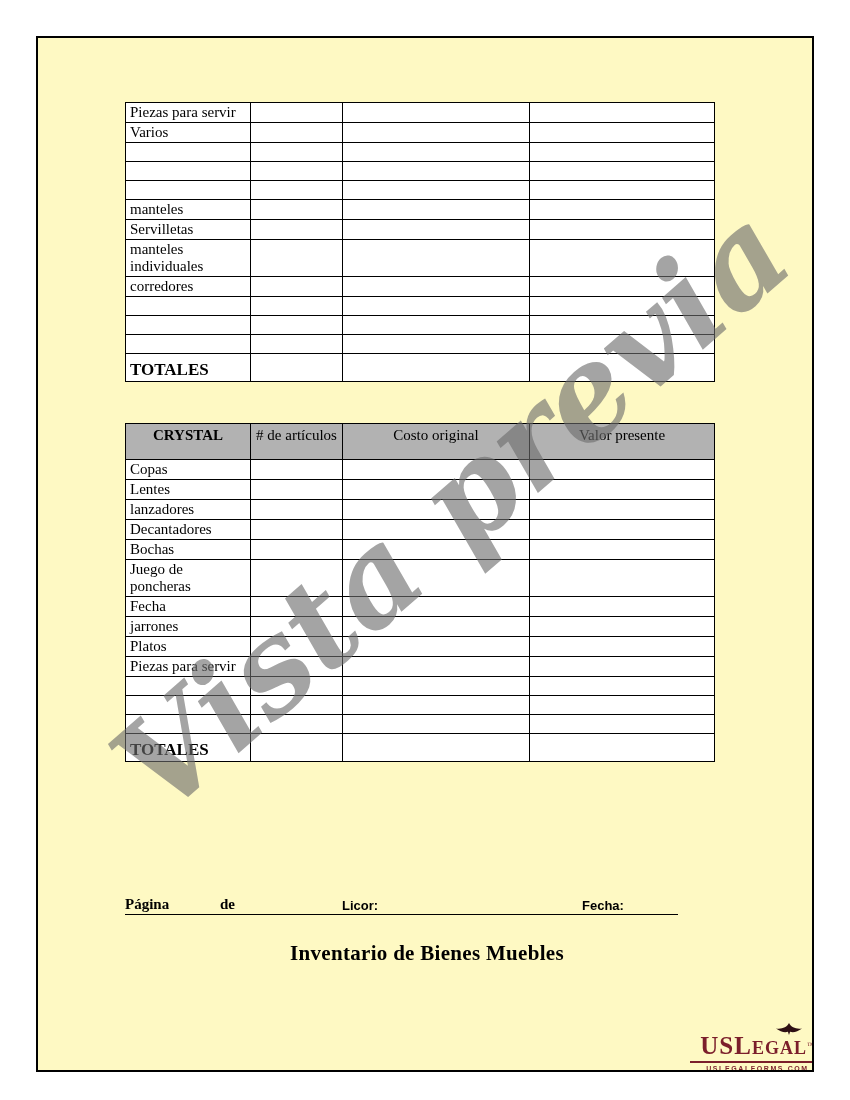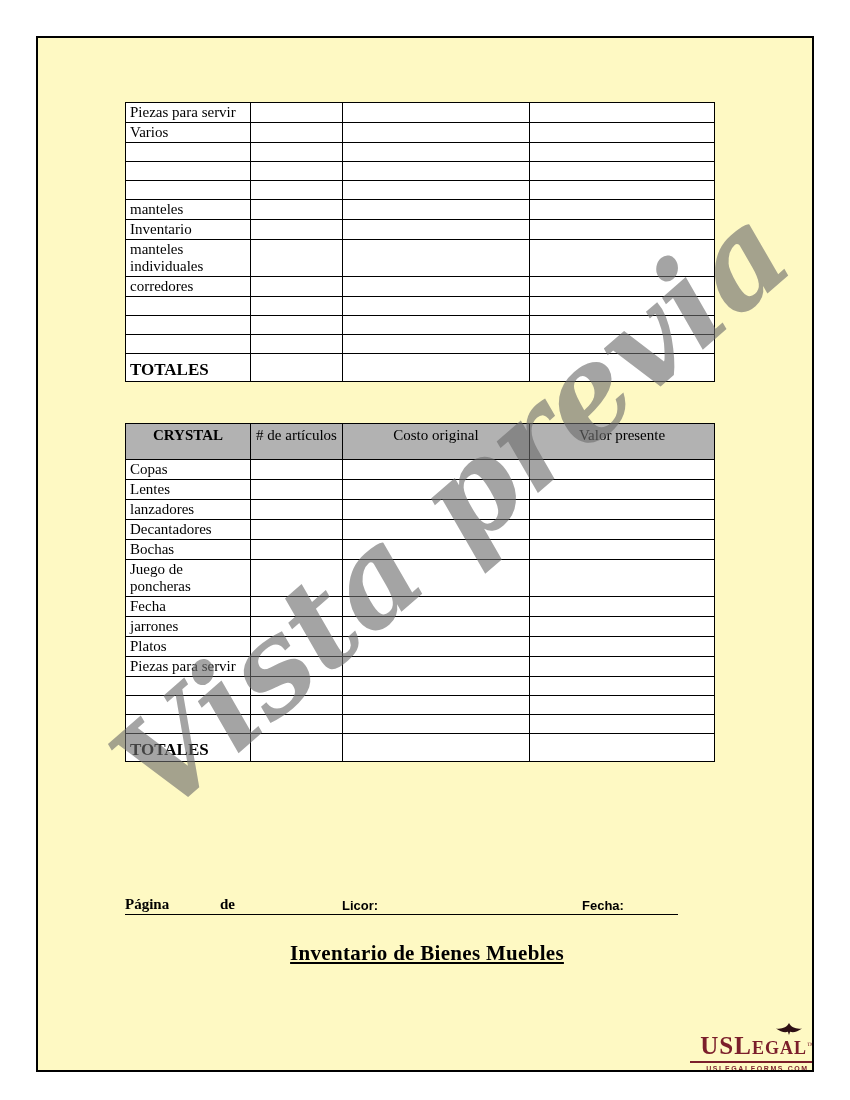--- a/index.html
+++ b/index.html
@@ -38,21 +38,21 @@
   .footer { position:absolute; left:87px; top:858px; width:553px; height:19px; border-bottom:1.5px solid #000; }
   .footer .serif { position:absolute; font:bold 15px "Liberation Serif", serif; }
   .footer .sans  { position:absolute; font:bold 13px "Liberation Sans", sans-serif; top:2px; }
   #f-pagina { left:0; }
   #f-de     { left:95px; }
   #f-nombre { left:217px; }
   #f-fecha  { left:457px;text-align:right; }
 
   
   .title { position:absolute; left:0; top:903px; width:778px; text-align:center; }
-  .title span { font:bold 21px "Liberation Serif", serif; text-decoration:underline; letter-spacing:0.3px; }
+  .title span { font:bold 21px "Liberation Serif", serif; letter-spacing:0.3px; }
 
   
   .logo { position:absolute; left:652px; top:994px; width:135px; text-align:center; color:#7b1f2b; }
   .logo-text { font-family:"Liberation Serif", serif; font-weight:bold; font-size:25px; font-variant:small-caps; letter-spacing:1px; line-height:1.1; }
   .tm { font-size:8px; vertical-align:super; }
   .logo-sub { border-top:2px solid #7b1f2b; margin-top:1px; padding-top:2px; font:bold 7px "Liberation Sans", sans-serif; letter-spacing:1.6px; color:#7b1f2b; }
   .eagle { position:absolute; top:-11px; left:86px; width:26px; height:13px; }
   .eagle svg { width:26px; height:13px; fill:#2e1014; }
 </style>
 </head>
@@ -98,21 +98,21 @@
     <td></td>
     <td></td>
   </tr>
         <tr>
     <td class="lbl">manteles</td>
     <td></td>
     <td></td>
     <td></td>
   </tr>
         <tr>
-    <td class="lbl">Inventario</td>
+    <td class="lbl">Servilletas</td>
     <td></td>
     <td></td>
     <td></td>
   </tr>
         <tr>
     <td class="lbl">manteles individuales</td>
     <td></td>
     <td></td>
     <td></td>
   </tr>

